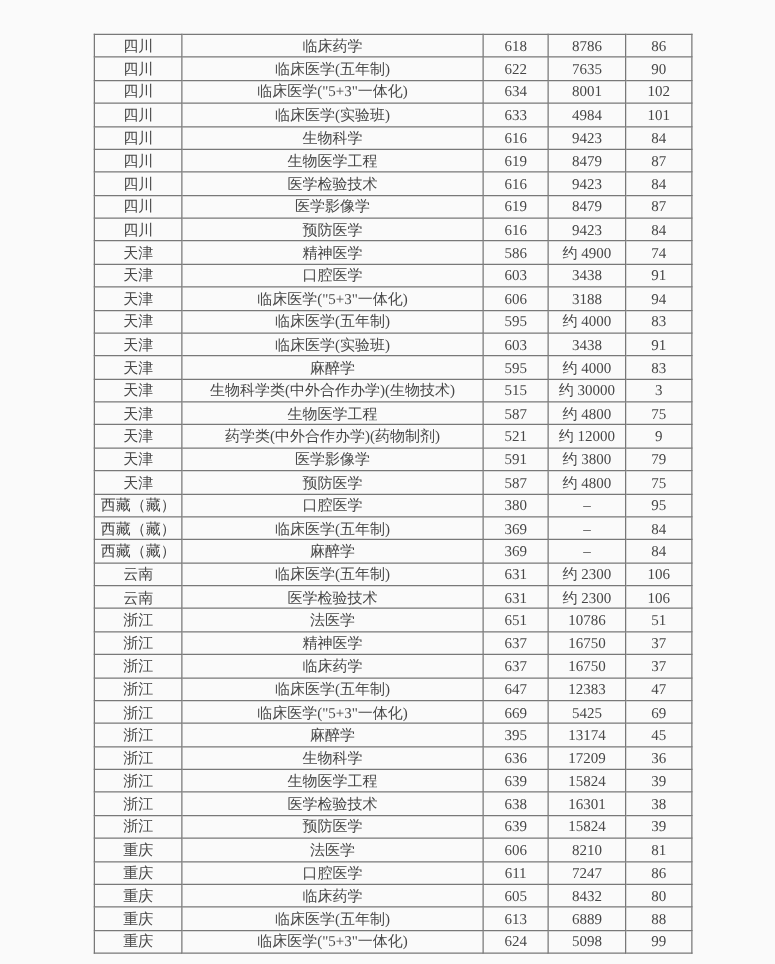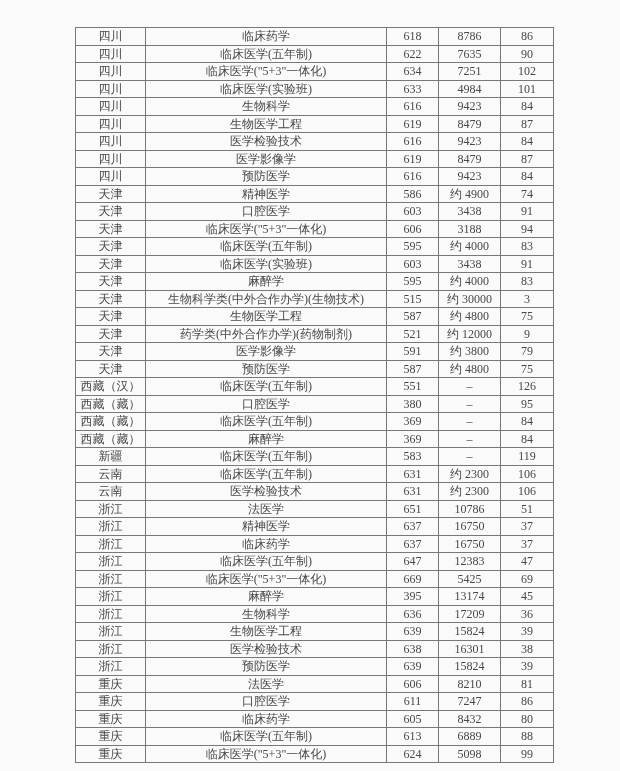--- a/index.html
+++ b/index.html
@@ -63,21 +63,21 @@
           <td>四川</td>
           <td>临床医学(五年制)</td>
           <td>622</td>
           <td>7635</td>
           <td>90</td>
         </tr>
         <tr>
           <td>四川</td>
           <td>临床医学("5+3"一体化)</td>
           <td>634</td>
-          <td>7251</td>
+          <td>8001</td>
           <td>102</td>
         </tr>
         <tr>
           <td>四川</td>
           <td>临床医学(实验班)</td>
           <td>633</td>
           <td>4984</td>
           <td>101</td>
         </tr>
         <tr>
@@ -184,27 +184,20 @@
           <td>591</td>
           <td>约 3800</td>
           <td>79</td>
         </tr>
         <tr>
           <td>天津</td>
           <td>预防医学</td>
           <td>587</td>
           <td>约 4800</td>
           <td>75</td>
-        </tr>
-        <tr>
-          <td>西藏（汉）</td>
-          <td>临床医学(五年制)</td>
-          <td>551</td>
-          <td>–</td>
-          <td>126</td>
         </tr>
         <tr>
           <td>西藏（藏）</td>
           <td>口腔医学</td>
           <td>380</td>
           <td>–</td>
           <td>95</td>
         </tr>
         <tr>
           <td>西藏（藏）</td>
@@ -214,27 +207,20 @@
           <td>84</td>
         </tr>
         <tr>
           <td>西藏（藏）</td>
           <td>麻醉学</td>
           <td>369</td>
           <td>–</td>
           <td>84</td>
         </tr>
         <tr>
-          <td>新疆</td>
-          <td>临床医学(五年制)</td>
-          <td>583</td>
-          <td>–</td>
-          <td>119</td>
-        </tr>
-        <tr>
           <td>云南</td>
           <td>临床医学(五年制)</td>
           <td>631</td>
           <td>约 2300</td>
           <td>106</td>
         </tr>
         <tr>
           <td>云南</td>
           <td>医学检验技术</td>
           <td>631</td>

